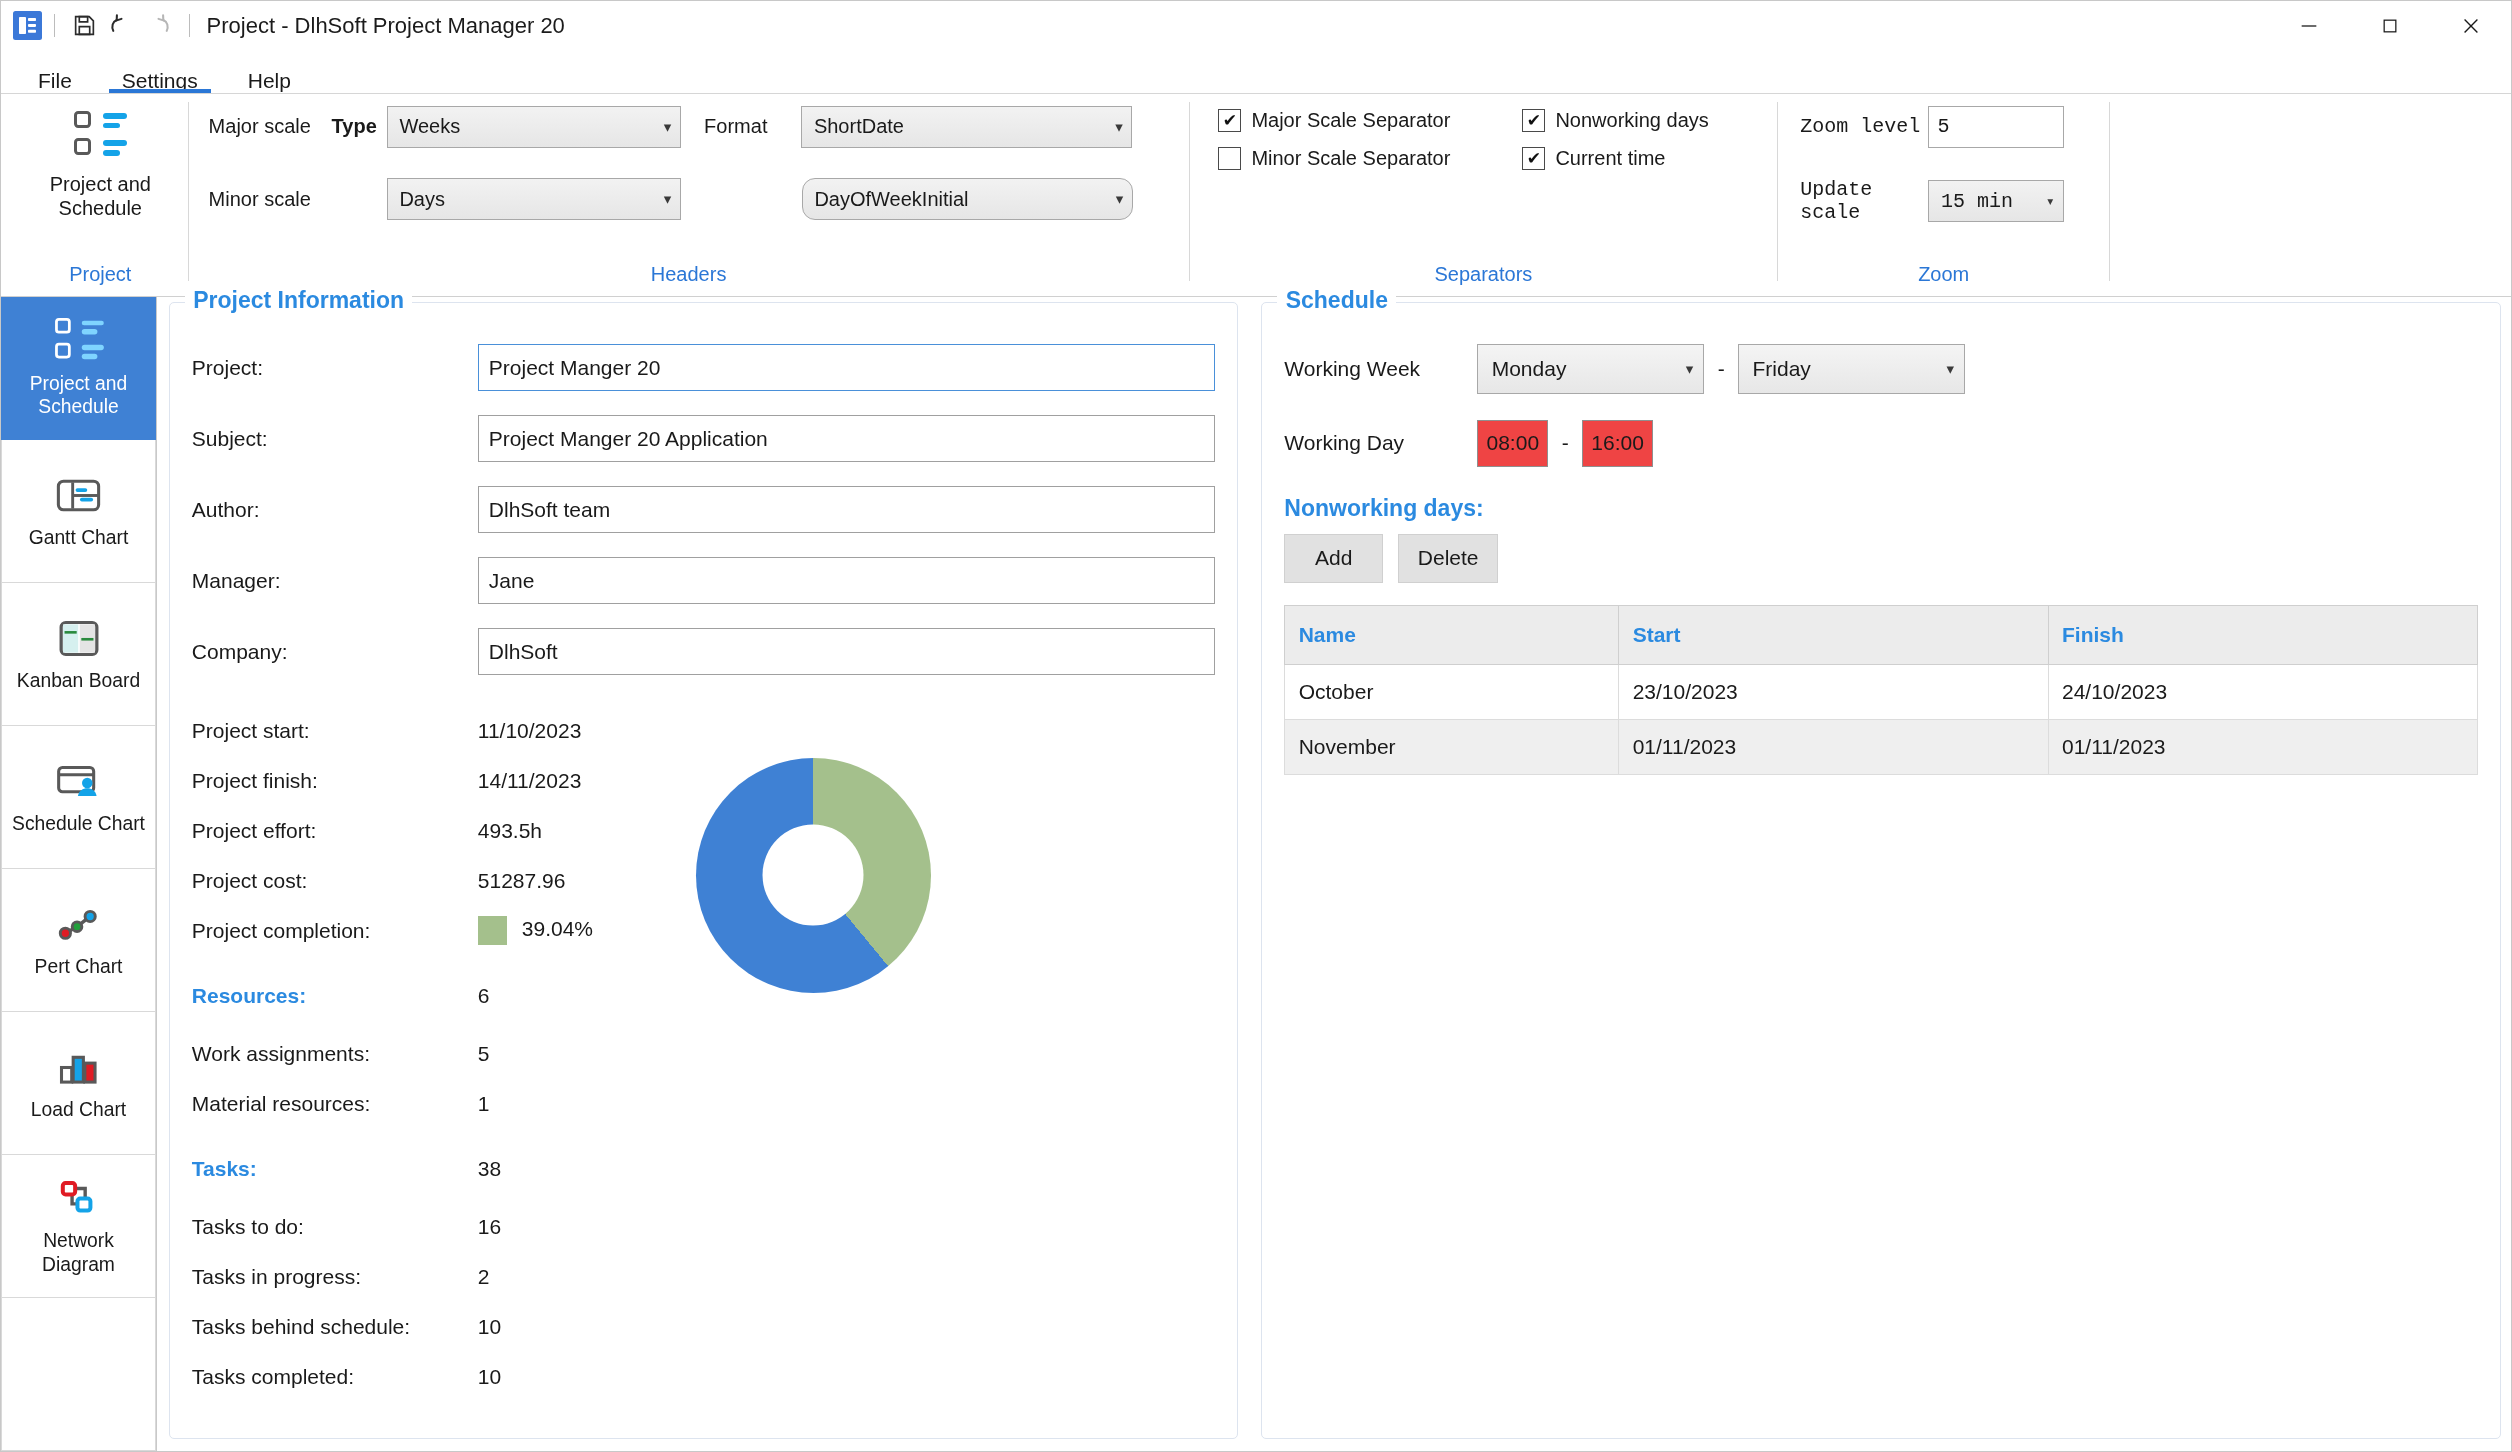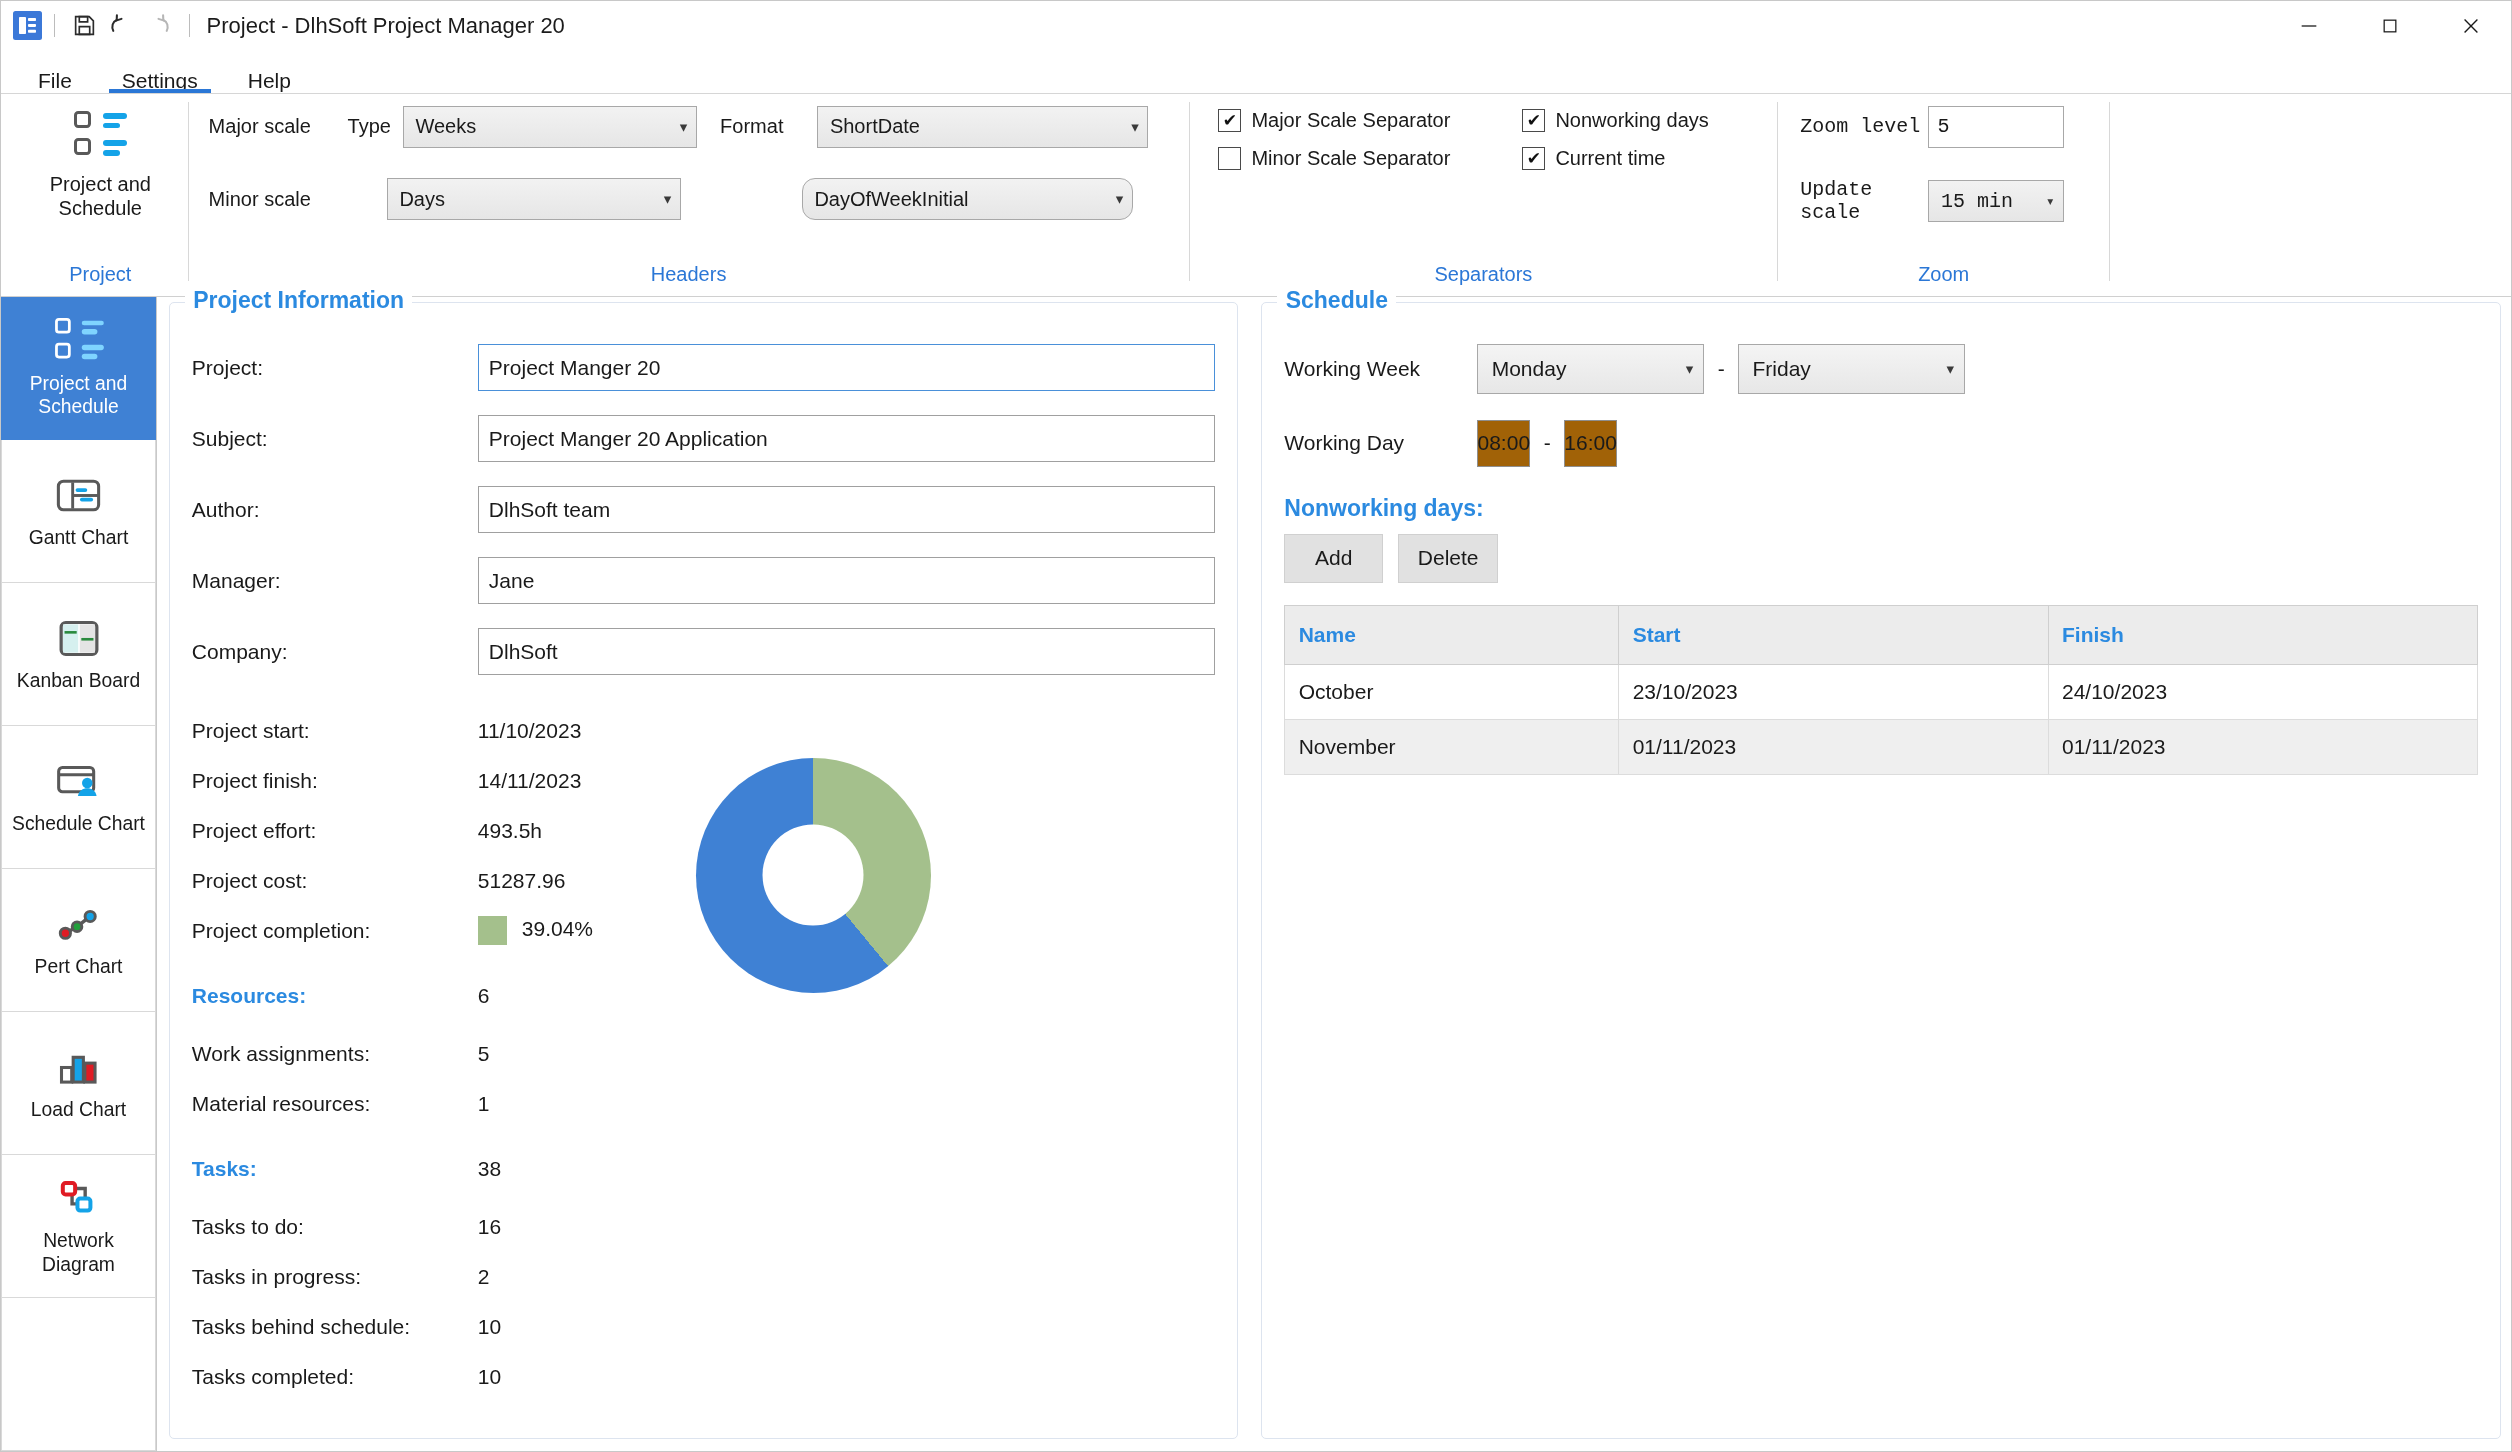--- a/index.html
+++ b/index.html
@@ -197,21 +197,21 @@
   .sc-row { display:flex; align-items:center; height: 74px; }
   .sc-lab { width: 193px; font-size: 21px; }
   .sc-combo {
     width: 227px; height: 50px;
     background: linear-gradient(#f4f4f4,#e7e7e7); border:0.8px solid #a8a8a8;
     display:flex; align-items:center; justify-content:space-between;
     padding: 0 10px 0 13.4px; font-size: 21px;
   }
   .dash { margin: 0 13.4px; font-size: 21px; }
   .sc-time {
-    width: 53px; height: 47px; border:0.8px solid #8f8f8f; background:#a16207;
+    width: 71px; height: 47px; border:0.8px solid #8f8f8f; background:#ef4444;
     display:flex; align-items:center; justify-content:center; font-size:21px;
   }
   .nwd-title { font-size:23px; color:#2b8ae0; font-weight:bold; margin: 15px 0 11.8px 0; }
   .btnrow { display:flex; gap: 15px; margin-bottom: 22px; }
   .btn {
     min-width: 99px; height: 49px; background:#e1e1e1; border:0.8px solid #d0d0d0;
     display:flex; align-items:center; justify-content:center; font-size:21px; color:#1a1a1a;
     padding: 0 18.5px;
   }
   table.grid { width: 100%; border-collapse: collapse; table-layout: fixed; }
@@ -297,21 +297,21 @@
       </div>
       <div class="rgroup-title">Project</div>
     </div>
 
     <div class="rdiv"></div>
 
     <div class="rgroup" style="width:1000px;">
       <div class="rgroup-body" style="flex-direction:column; padding-left:20px;">
         <div class="fieldrow">
           <div class="flabel" style="width:111px;">Major scale</div>
-          <div class="flabel" style="width:55px; margin-left:28px;">Type</div>
+          <div class="flabel" style="width:55px; margin-left:12px;font-weight:bold;">Type</div>
           <div class="combo" style="width:294px;">
             <span class="cv">Weeks</span>
             <span class="chev">▾</span>
           </div>
           <div class="flabel" style="width:97px; margin-left:23.5px;">Format</div>
           <div class="combo" style="width:331px;">
             <span class="cv">ShortDate</span>
             <span class="chev">▾</span>
           </div>
         </div>

